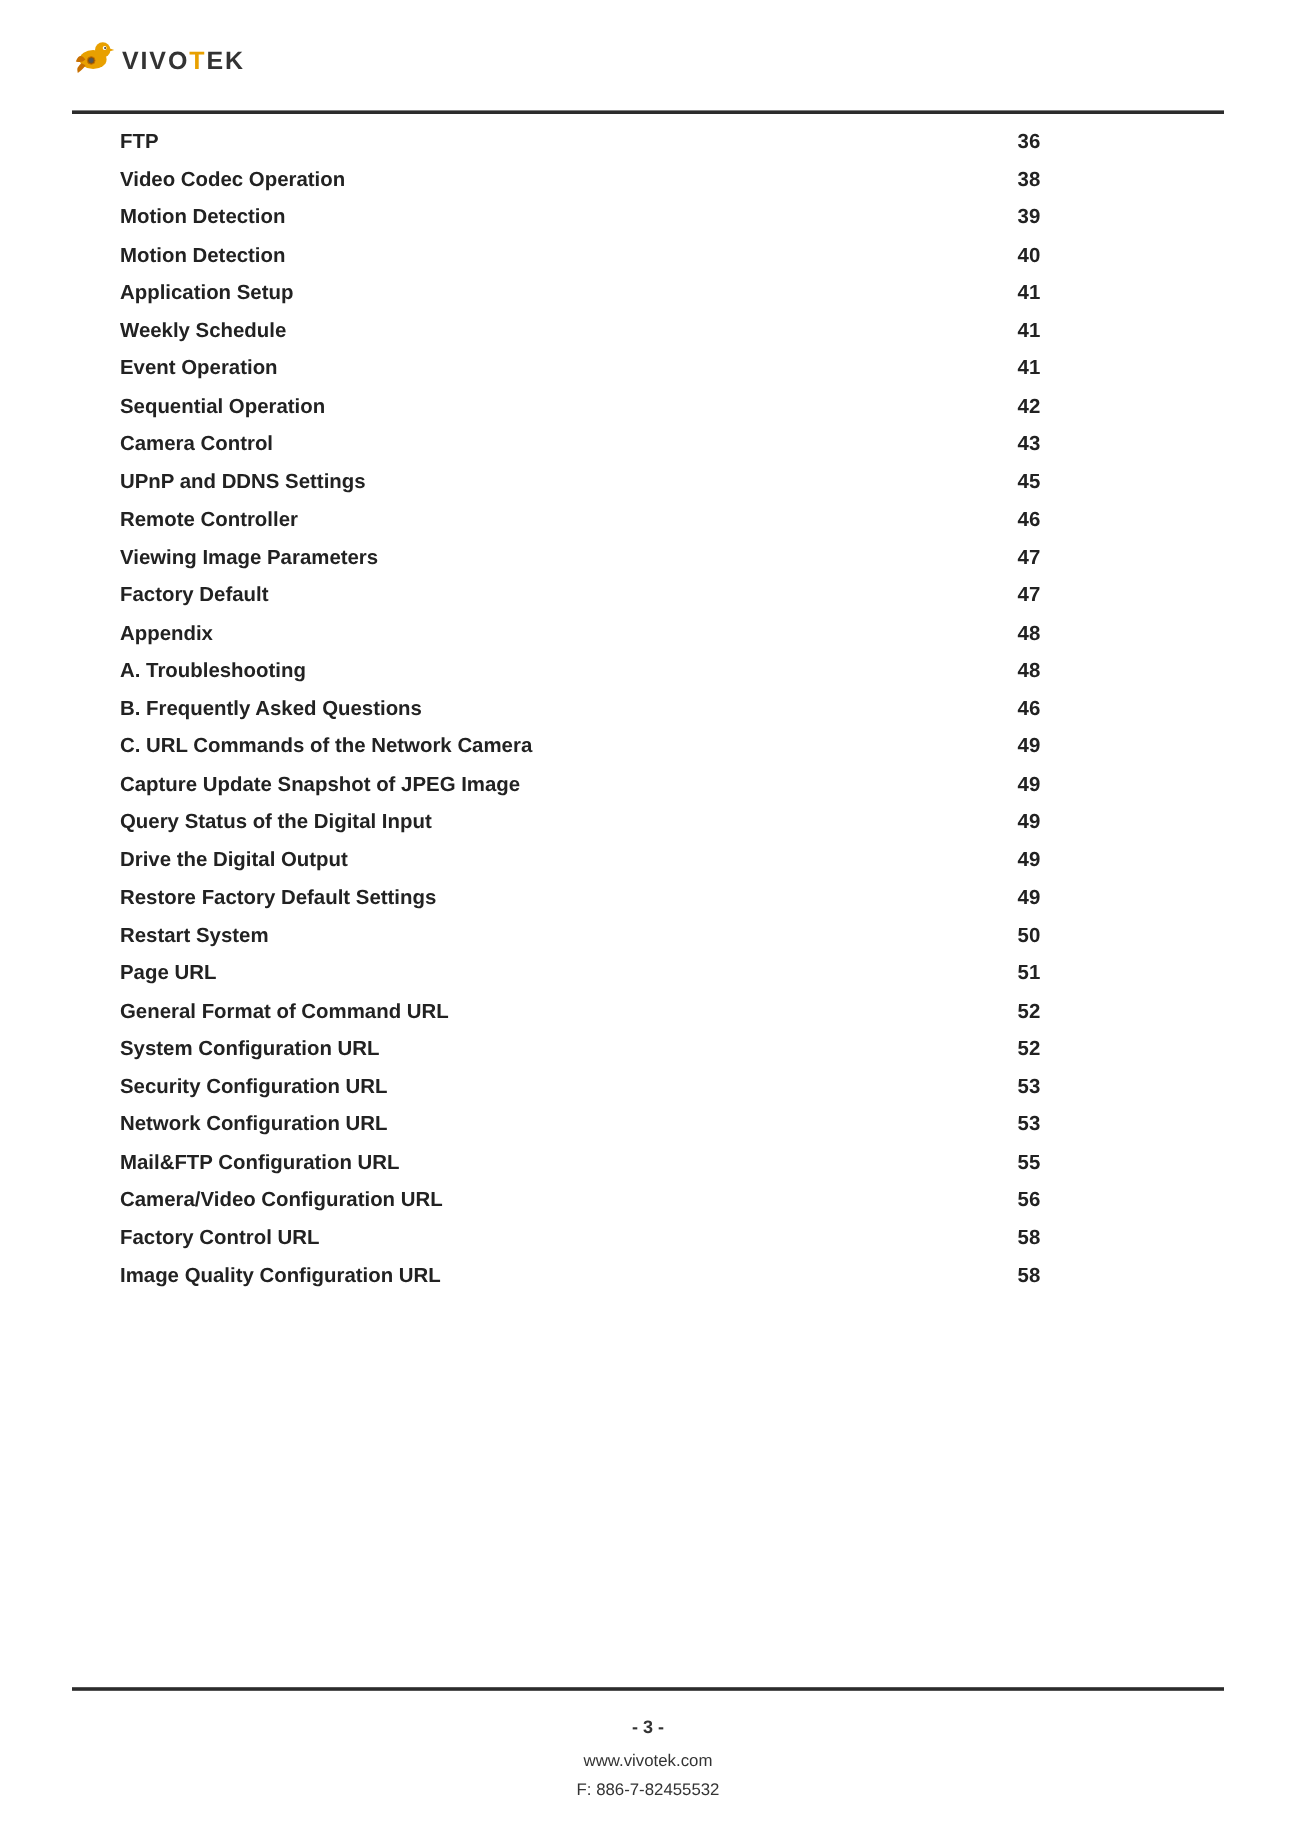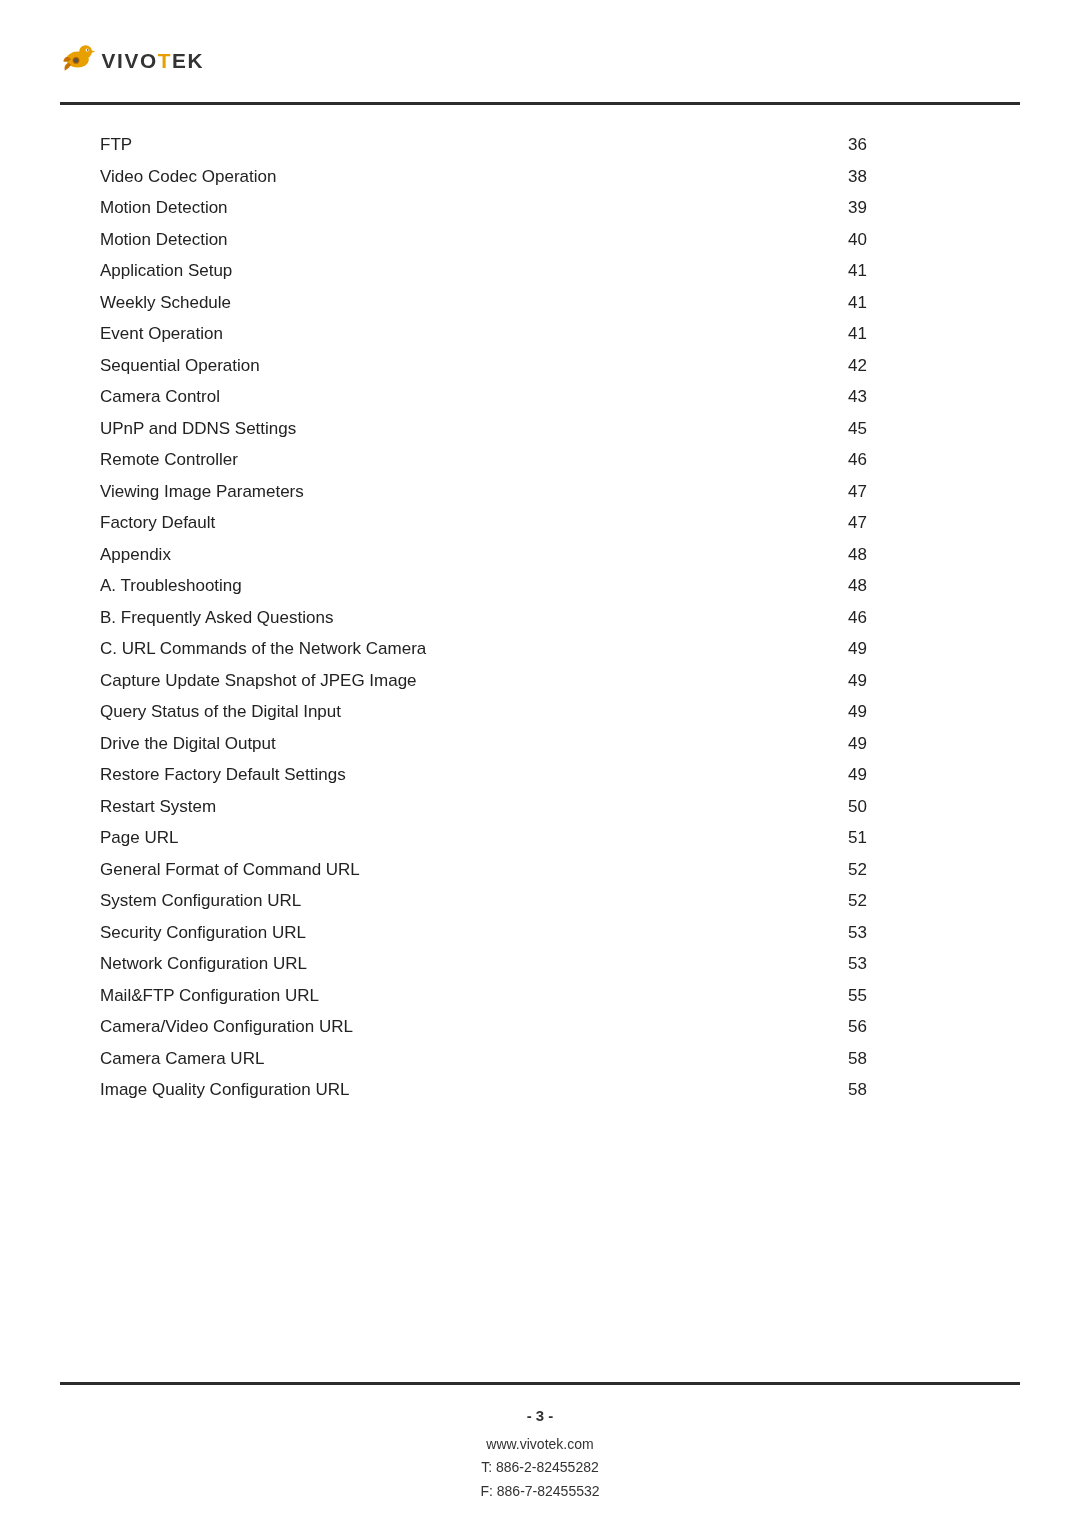--- a/index.html
+++ b/index.html
@@ -15,21 +15,21 @@
     .page {
       width: 1080px;
       min-height: 1528px;
       background: #fff;
       display: flex;
       flex-direction: column;
     }
 
     
     .header {
-      padding: 32px 60px 0 60px;
+      padding: 22px 60px 0 60px;
     }
 
     .logo-container {
       display: flex;
       align-items: center;
       gap: 4px;
     }
 
     .logo-svg {
       width: 160px;
@@ -38,21 +38,22 @@
 
     .header-divider {
       border: none;
       border-top: 3px solid #2c2c2c;
       margin: 18px 60px 0 60px;
     }
 
     
     .content {
       flex: 1;
-      padding: 24px 100px 0 100px;
+      padding: 7px 100px 0 100px;
+      font-weight: bold;
     }
 
     .toc-table {
       width: 100%;
       border-collapse: collapse;
     }
 
     .toc-table tr td {
       padding: 3px 0;
       font-size: 17px;
@@ -248,32 +249,31 @@
           </tr>
           <tr>
             <td class="col-title indent-2">Mail&amp;FTP Configuration URL</td>
             <td class="col-page">55</td>
           </tr>
           <tr>
             <td class="col-title indent-2">Camera/Video Configuration URL</td>
             <td class="col-page">56</td>
           </tr>
           <tr>
-            <td class="col-title indent-2">Camera Camera URL</td>
+            <td class="col-title indent-2">Factory Control URL</td>
             <td class="col-page">58</td>
           </tr>
           <tr>
             <td class="col-title indent-2">Image Quality Configuration URL</td>
             <td class="col-page">58</td>
           </tr>
         </tbody>
     </table>
   </div>
 
   <hr class="footer-divider">
   <div class="footer">
     <div class="footer-page">- 3 -</div>
     <div>www.vivotek.com</div>
-    <div>T: 886-2-82455282</div>
     <div>F: 886-7-82455532</div>
   </div>
 
 </div>
 
 </body></html>

